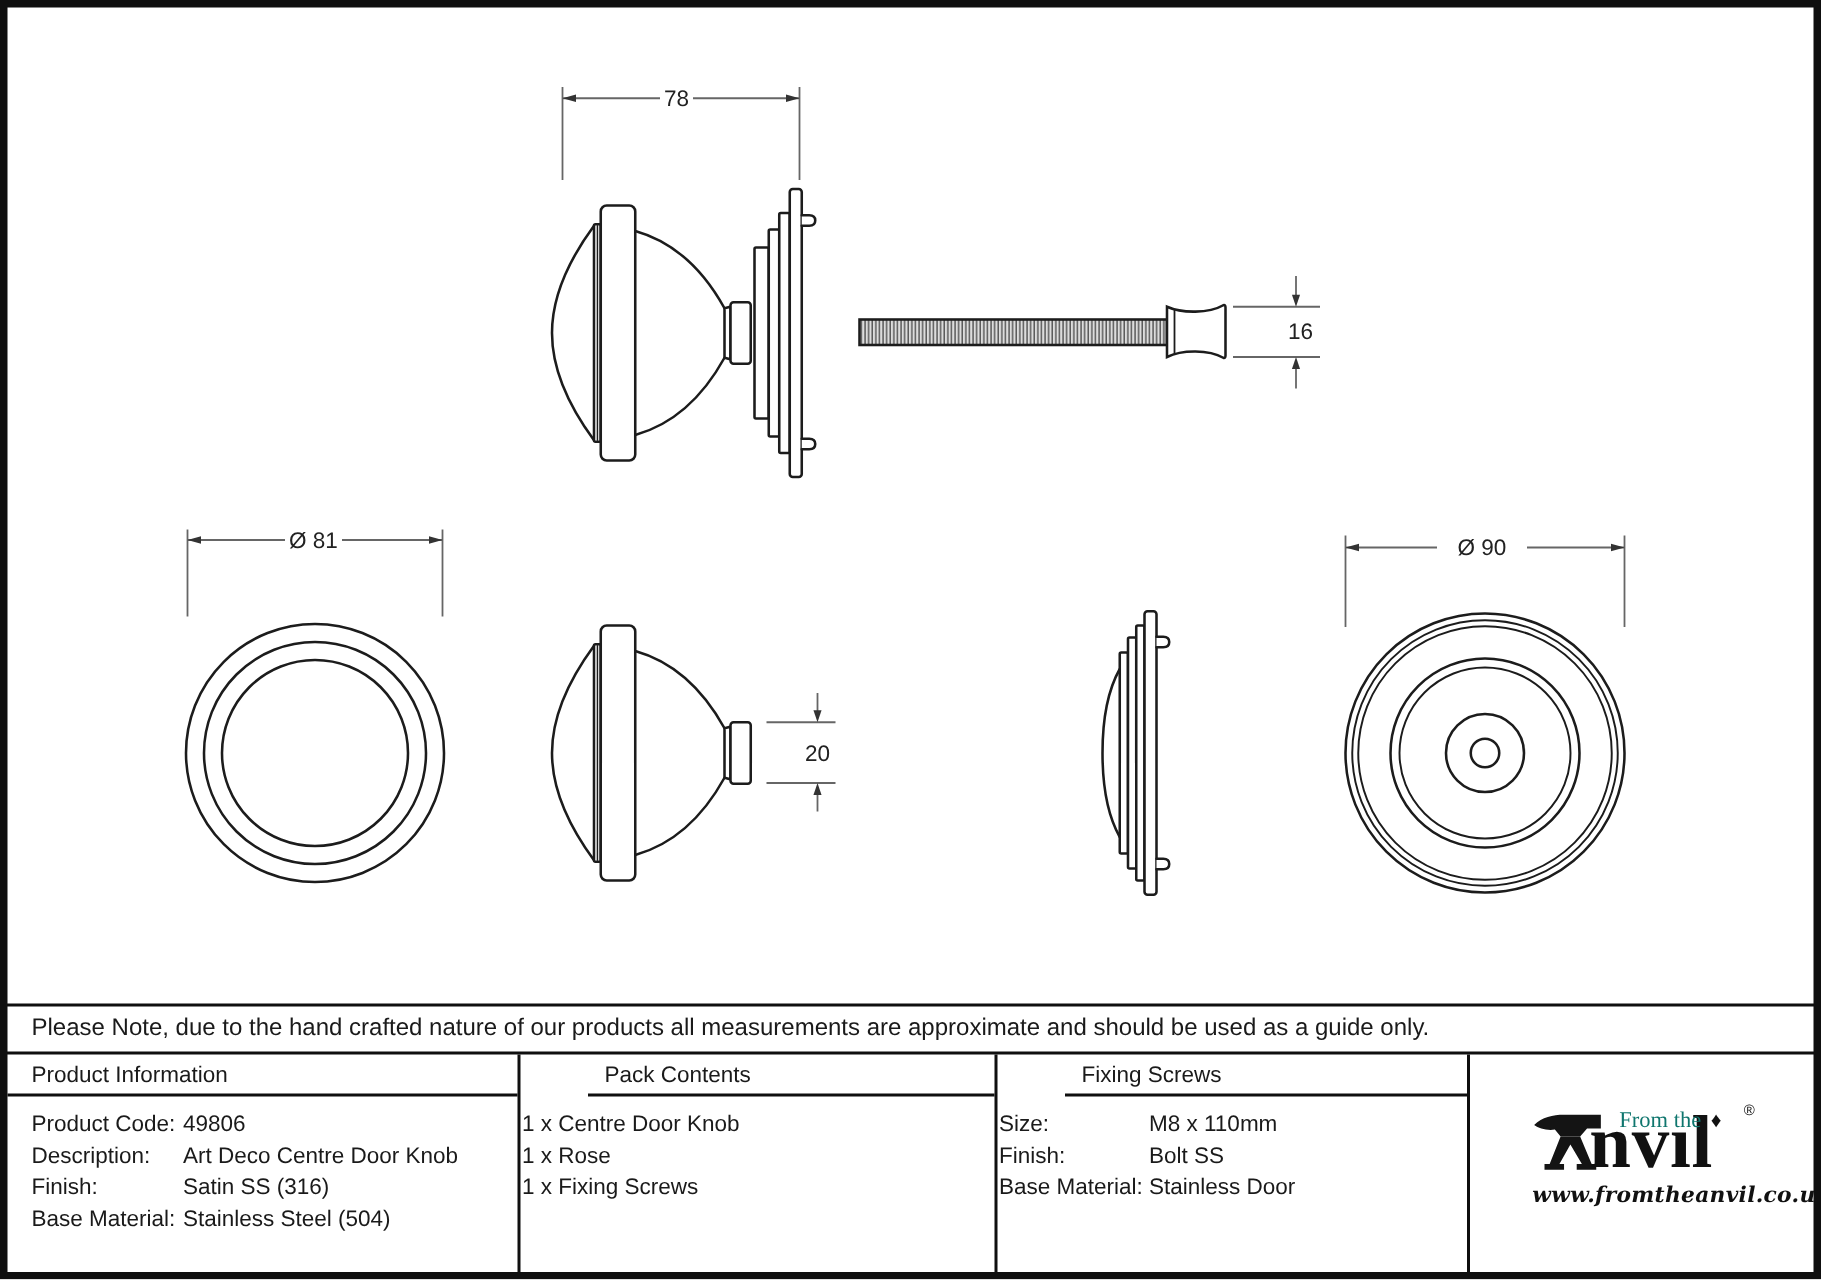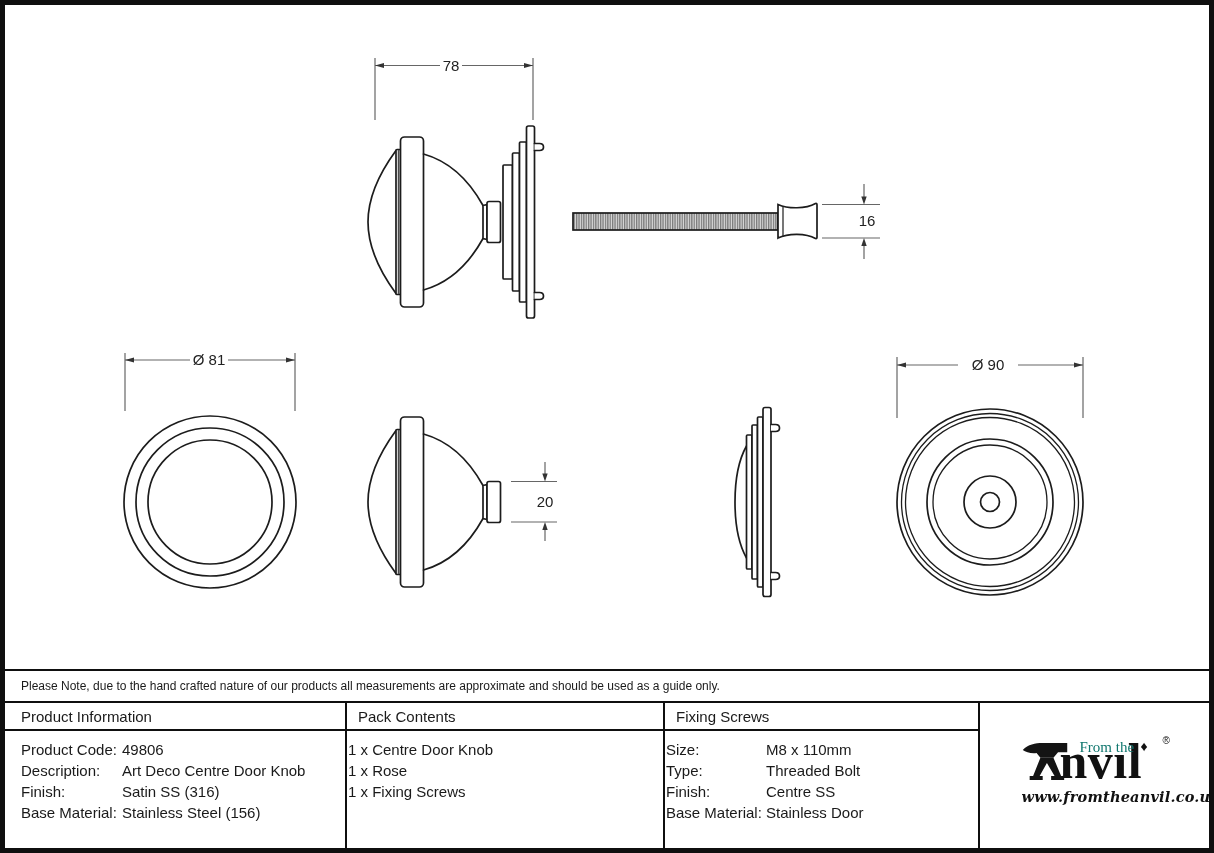--- a/index.html
+++ b/index.html
@@ -7,32 +7,32 @@
     position:relative; width:1214px; height:853px; background:#ffffff;
     font-family:"Liberation Sans", sans-serif; color:#1a1a1a; overflow:hidden;text-decoration:underline;
   }
   .border-frame { position:absolute; inset:0; border:5px solid #0f0f0f; pointer-events:none; z-index:30; }
   svg.drawing { position:absolute; left:0; top:0; }
   svg.drawing text { font-family:"Liberation Sans", sans-serif; font-size:15px; fill:#222; }
 
   .note-band {
     position:absolute; left:0; top:669px; width:1214px; height:34px; box-sizing:border-box;
     border-top:2px solid #0f0f0f; border-bottom:2px solid #0f0f0f;
-    display:flex; align-items:center; padding-left:21px; font-size:12px;
+    display:flex; align-items:center; padding-left:21px; font-size:16px;
   }
   .spec-table { position:absolute; left:0; top:703px; width:1214px; height:162px; box-sizing:border-box;
     padding:0 5px; display:flex; }
   .col { box-sizing:border-box; height:145px; }
   .col-product { width:342px; border-right:2px solid #0f0f0f; }
   .col-pack    { width:318px; border-right:2px solid #0f0f0f; }
   .col-fixing  { width:315px; border-right:2px solid #0f0f0f; }
   .col-logo    { width:229px; display:flex; align-items:center; justify-content:center; }
   .cell-header { height:28px; box-sizing:border-box; border-bottom:2px solid #0f0f0f;
     display:flex; align-items:center; font-size:15px; padding-left:16px; }
-  .col-pack .cell-header, .col-fixing .cell-header { padding-left:11px; }
+  .col-pack .cell-header, .col-fixing .cell-header { padding-left:11px;margin-left:45px; }
   .cell-body { padding:8px 0 0 16px; font-size:15px; line-height:21px; }
   .col-pack .cell-body, .col-fixing .cell-body { padding-left:1px; }
   .kv-row { display:flex; }
   .col-product .kv-label { width:101px; flex:none; }
   .col-fixing  .kv-label { width:100px; flex:none; }
 
   
   .logo { position:relative; width:160px; top:-4px;margin-left:14px; }
   .logo-main { position:relative; height:46px; }
   .anvil-icon { position:absolute; left:0; top:1px; width:46px; height:43px; }
@@ -185,21 +185,21 @@
         <div class="kv-row">
           <span class="kv-label">Description:</span>
           <span class="kv-value">Art Deco Centre Door Knob</span>
         </div>
         <div class="kv-row">
           <span class="kv-label">Finish:</span>
           <span class="kv-value">Satin SS (316)</span>
         </div>
         <div class="kv-row">
           <span class="kv-label">Base Material:</span>
-          <span class="kv-value">Stainless Steel (156)</span>
+          <span class="kv-value">Stainless Steel (504)</span>
         </div>
       </div>
     </div>
 
     <div class="col col-pack">
       <div class="cell-header">Pack Contents</div>
       <div class="cell-body">
         <div>1 x Centre Door Knob</div>
         <div>1 x Rose</div>
         <div>1 x Fixing Screws</div>
@@ -207,26 +207,22 @@
     </div>
 
     <div class="col col-fixing">
       <div class="cell-header">Fixing Screws</div>
       <div class="cell-body">
         <div class="kv-row">
           <span class="kv-label">Size:</span>
           <span class="kv-value">M8 x 110mm</span>
         </div>
         <div class="kv-row">
-          <span class="kv-label">Type:</span>
-          <span class="kv-value">Threaded Bolt</span>
-        </div>
-        <div class="kv-row">
           <span class="kv-label">Finish:</span>
-          <span class="kv-value">Centre SS</span>
+          <span class="kv-value">Bolt SS</span>
         </div>
         <div class="kv-row">
           <span class="kv-label">Base Material:</span>
           <span class="kv-value">Stainless Door</span>
         </div>
       </div>
     </div>
 
     <div class="col col-logo">
       <div class="logo">

